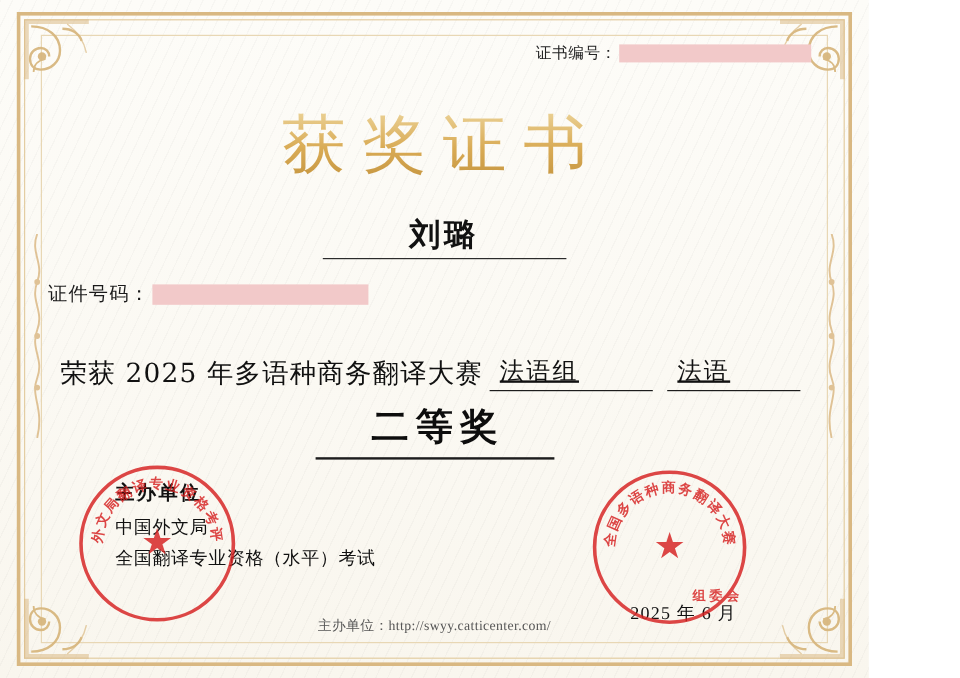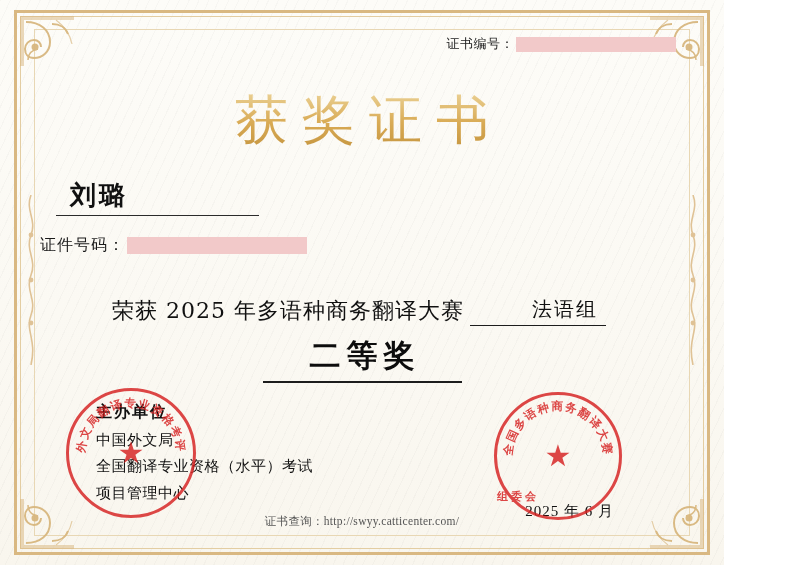--- a/index.html
+++ b/index.html
@@ -133,21 +133,21 @@
     -webkit-background-clip: text;
     background-clip: text;
     color: transparent;
   }
 
   .name-row {
     position: absolute;
     top: 148px;
     left: 16px;
     right: 0;
-    text-align: left;
+    text-align: center;
   }
   .name-box {
     display: inline-block;
     min-width: 175px;
     padding: 0 14px 2px 14px;
     border-bottom: 1.5px solid #2b2b2b;
     font-size: 26px;
     font-weight: bold;
     font-family: "DejaVu Serif", serif;
     color: #111;
@@ -185,25 +185,26 @@
     letter-spacing: 1px;
     font-family: "DejaVu Serif", serif;
   }
   .award-line .seg {
     white-space: nowrap;
     margin-top: 21px;
   }
   .award-line .blank {
     display: inline-block;
     border-bottom: 1.6px solid #1d1d1d;
-    text-align: right;
+    text-align: left;
     padding: 0 8px 2px 8px;
     margin: 0 6px;
     font-size: 20px;
     letter-spacing: 2px;
+    text-decoration: underline;
   }
   .blank.group { min-width: 120px; }
   .blank.lang  { min-width: 95px; }
 
   .prize-row {
     position: absolute;
     top: 305px;
     left: 0;
     right: 0;
     text-align: center;
@@ -297,21 +298,21 @@
   .seal-right {
     right: 102px;
     top: 392px;
     width: 122px;
     height: 122px;
   }
   .seal .arc-text, .seal .bottom-text {
     position: absolute;
     left: 0;
     width: 100%;
-    text-align: left;
+    text-align: right;
     font-size: 9px;
     font-weight: bold;
     letter-spacing: 1px;
   }
   .seal .bottom-text {
     bottom: 13px;
     font-size: 11px;
     letter-spacing: 3px;
   }
   .seal svg { position:absolute; left:0; top:0; width:100%; height:100%; }
@@ -399,37 +400,37 @@
       <span class="name-box">刘璐</span>
     </div>
 
     <div class="idrow">
       <span>证件号码：</span><span class="redacted"></span>
     </div>
 
     <div class="award-line">
       <span class="seg">荣获 2025 年多语种商务翻译大赛</span>
       <span class="blank group">法语组</span>
+      <span class="blank lang">法语</span>
     </div>
 
     <div class="prize-row">
       <span class="prize-box">二等奖</span>
     </div>
 
     <div class="org-block">
       <div class="org-title">主办单位</div>
       <div class="org-line">中国外文局</div>
       <div class="org-line">全国翻译专业资格（水平）考试</div>
-      <div class="org-line">项目管理中心</div>
     </div>
 
 
     <div class="date-line">2025 年 6 月</div>
 
-    <div class="footer">证书查询：http://swyy.catticenter.com/</div>
+    <div class="footer">主办单位：http://swyy.catticenter.com/</div>
 
   </div>
 
   <div class="seal seal-left">
     <svg viewBox="0 0 124 124">
       <defs>
         <path id="arcL" d="M 16 62 A 46 46 0 1 1 108 62"></path>
       </defs>
       <text font-size="11.5" letter-spacing="1.6">
         <textPath href="#arcL" startOffset="50%" text-anchor="middle">中国外文局翻译专业资格考评中心</textPath>

